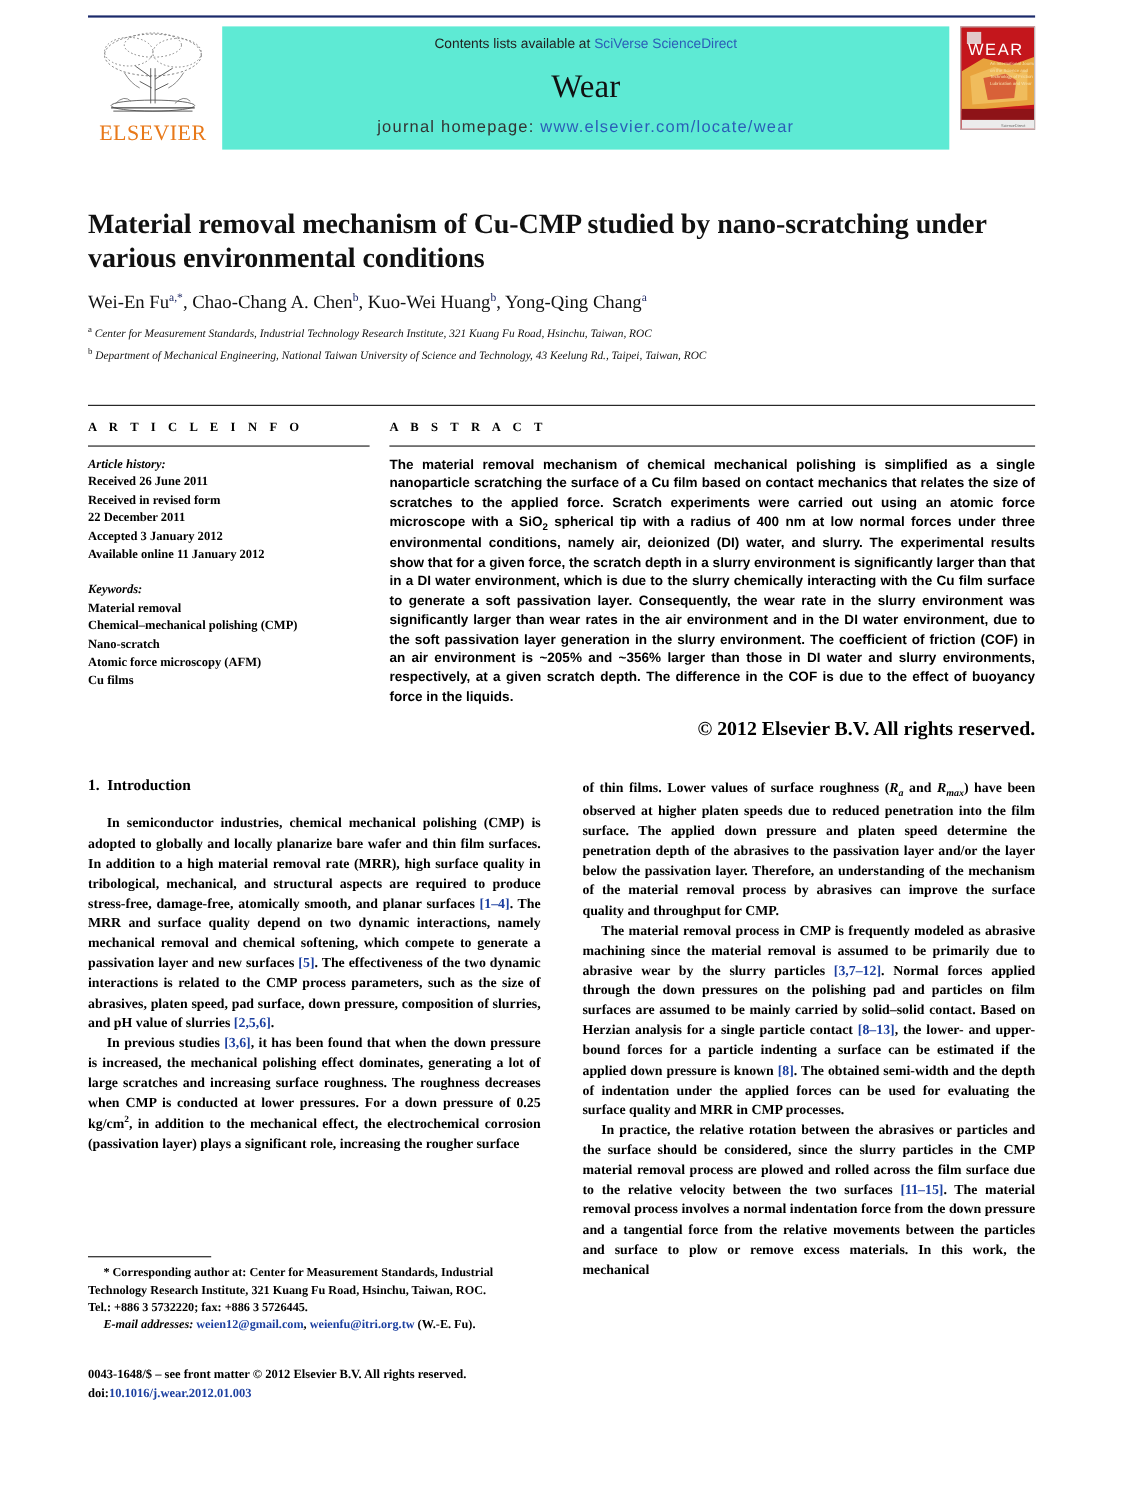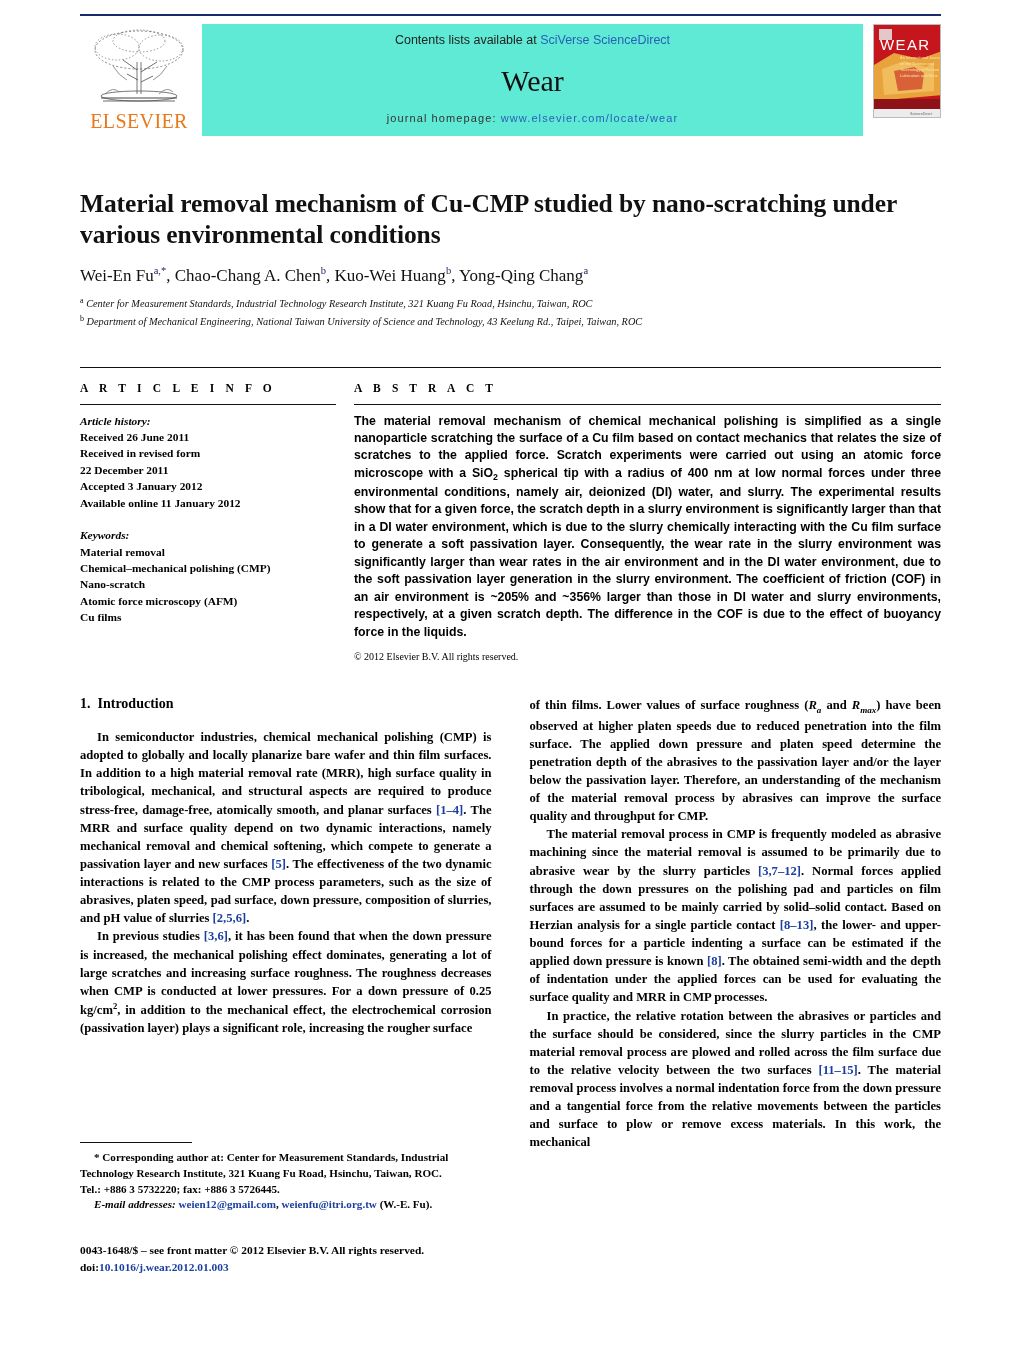--- a/index.html
+++ b/index.html
@@ -73,21 +73,21 @@
   .contents-line a, .homepage-line a { color: #2b5eb8; text-decoration: none; }
   .journal-name {
     font-family: "Liberation Serif", serif;
     font-size: 30px;
     color: #111;
     line-height: 1;
     margin: 3px 0 0 0;
   }
   .homepage-line {
     font-family: "Liberation Sans", sans-serif;
-    font-size: 11px;
+    font-size: 15px;
     letter-spacing: 1.1px;
     color: #333;
   }
   .cover-thumb {
     flex: 0 0 72px;
     width: 72px;
     display: flex;
     align-items: flex-start;
     justify-content: flex-end;
   }
@@ -154,23 +154,23 @@
   .info-body .it { font-style: italic; }
   .kw-block { margin-top: 16px; }
   .abs-body {
     font-family: Liberation Sans, sans-serif;
     font-size: 12.3px;
     line-height: 1.42;
     text-align: justify;
     font-weight: bold;
   }
   .abs-copy {
-    text-align: left;
-    font-weight: normal;
-    font-size: 10px;
+    text-align: right;
+    font-weight: bold;
+    font-size: 18px;
     margin-top: 10px;
   }
 
   
   .body-cols {
     margin: 34px 80px 0 80px;
     display: flex;
     gap: 38px;
     height: 470px;
   }

